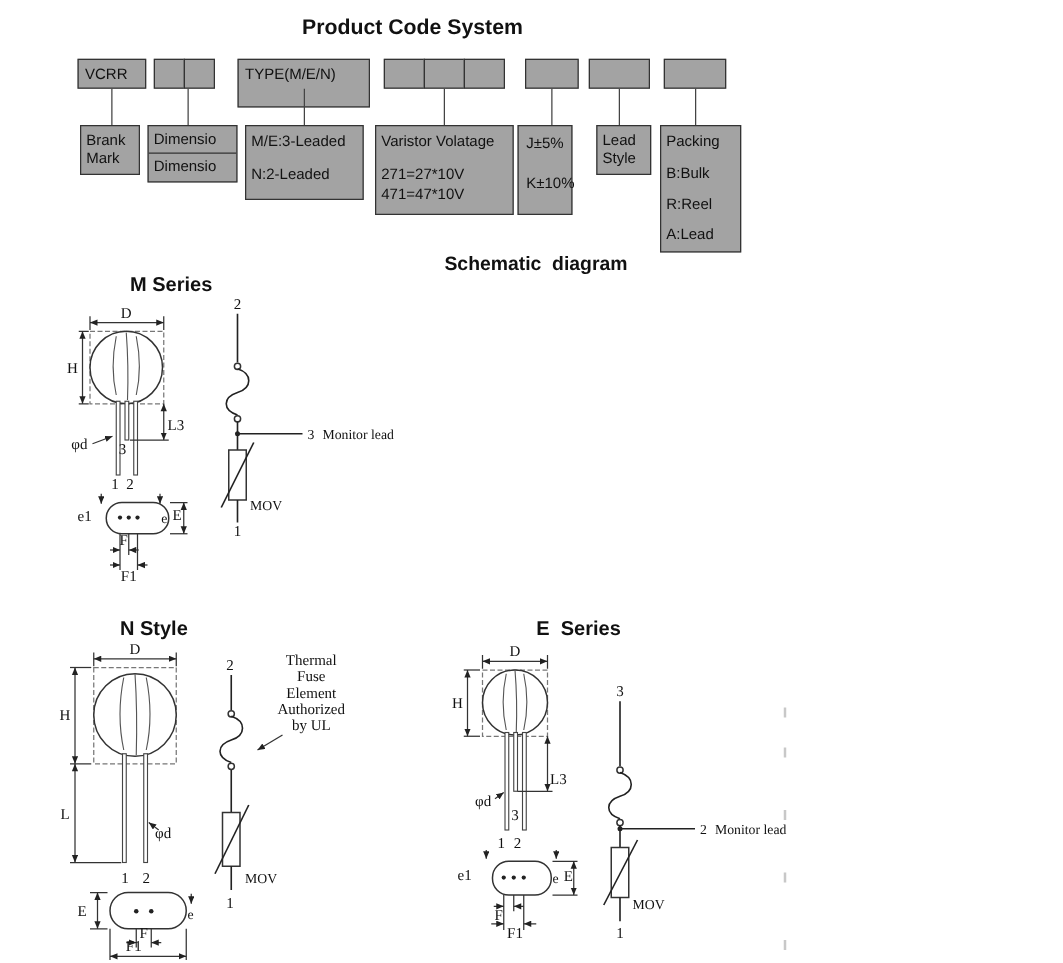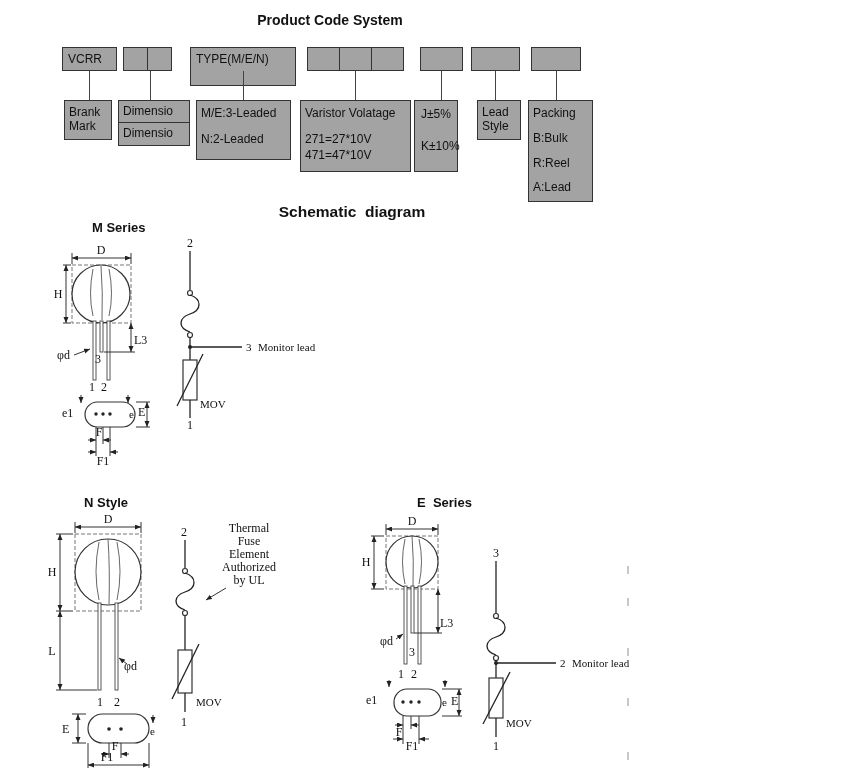--- a/index.html
+++ b/index.html
@@ -4,38 +4,38 @@
 <style>
   * { margin:0; padding:0; box-sizing:border-box; }
   html,body { background:#fff; }
   body { font-family:"Liberation Sans", sans-serif; color:#111; }
   #page { position:relative; width:850px; height:770px; background:#fff; overflow:hidden; }
   .title { position:absolute; font-weight:bold; color:#111; }
   .box { position:absolute; border:1px solid #333; background:#a3a3a3; font-size:12px; color:#111; }
   .tbox { line-height:22px; padding-left:5px; white-space:nowrap; overflow:hidden; }
   .dline { font-size:12px; line-height:14px; white-space:nowrap; }
   .vline { position:absolute; width:1px; background:#444; }
-  .series-label { position:absolute; font-weight:bold; font-size:13px; color:#111; white-space:pre; }
+  .series-label { position:absolute; font-weight:bold; font-size:16px; color:#111; white-space:pre;margin-left:12px; }
   #schsvg { position:absolute; left:0; top:228px; }
   #schsvg text { font-family:"Liberation Serif", serif; font-size:12px; fill:#111; }
   #schsvg text.s11 { font-size:11px; }
   .dim  { stroke:#333; stroke-width:1; fill:none; }
   .wire { stroke:#222; stroke-width:1.3; fill:none; }
   .comp { stroke:#333; stroke-width:1.2; fill:#fff; }
   .leg  { stroke:#444; stroke-width:0.9; fill:#fff; }
   .dash { stroke:#777; stroke-width:1; fill:none; stroke-dasharray:4 2; }
   .thin { stroke:#555; stroke-width:0.9; fill:none; }
   .edge { stroke:#c8c8c8; stroke-width:2; }
 </style>
 </head>
 <body>
 
 <div id="page">
 
-  <div class="title" style="left:180px;top:12px;width:300px;text-align:center;font-size:14px">Product Code System</div>
+  <div class="title" style="left:180px;top:12px;width:300px;text-align:center;font-size:17px">Product Code System</div>
 
   <div class="box tbox" style="left:62px;top:47px;width:55px;height:24px">VCRR</div>
   <div class="box tbox" style="left:123px;top:47px;width:25px;height:24px"></div>
   <div class="box tbox" style="left:147px;top:47px;width:25px;height:24px"></div>
   <div class="box tbox" style="left:190px;top:47px;width:106px;height:39px">TYPE(M/E/N)</div>
   <div class="box tbox" style="left:307px;top:47px;width:33px;height:24px"></div>
   <div class="box tbox" style="left:339px;top:47px;width:33px;height:24px"></div>
   <div class="box tbox" style="left:371px;top:47px;width:33px;height:24px"></div>
   <div class="box tbox" style="left:420px;top:47px;width:43px;height:24px"></div>
   <div class="box tbox" style="left:471px;top:47px;width:49px;height:24px"></div>
@@ -80,21 +80,21 @@
     <div class="dline" style="margin:0 0 0 4px">Style</div>
   </div>
 
   <div class="box" style="left:528px;top:100px;width:65px;height:102px">
     <div class="dline" style="margin:5px 0 0 4px">Packing</div>
     <div class="dline" style="margin:11px 0 0 4px">B:Bulk</div>
     <div class="dline" style="margin:11px 0 0 4px">R:Reel</div>
     <div class="dline" style="margin:10px 0 0 4px">A:Lead</div>
   </div>
 
-  <div class="title" style="left:202px;top:203px;width:300px;text-align:center;font-size:15.5px;white-space:pre">Schematic  diagram</div>
+  <div class="title" style="left:202px;top:203px;width:300px;text-align:right;font-size:15.5px;white-space:pre">Schematic  diagram</div>
   <div class="series-label" style="left:92px;top:220px">M Series</div>
   <div class="series-label" style="left:84px;top:495px">N Style</div>
   <div class="series-label" style="left:417px;top:495px">E  Series</div>
 
   <svg id="schsvg" width="850" height="542" viewBox="0 0 850 542">
     <defs>
       <marker id="ae" markerUnits="userSpaceOnUse" markerWidth="8" markerHeight="6" refX="6" refY="2.5" orient="auto">
         <path d="M0,0 L6,2.5 L0,5 Z" fill="#222"></path>
       </marker>
       <marker id="as" markerUnits="userSpaceOnUse" markerWidth="8" markerHeight="6" refX="0" refY="2.5" orient="auto">

